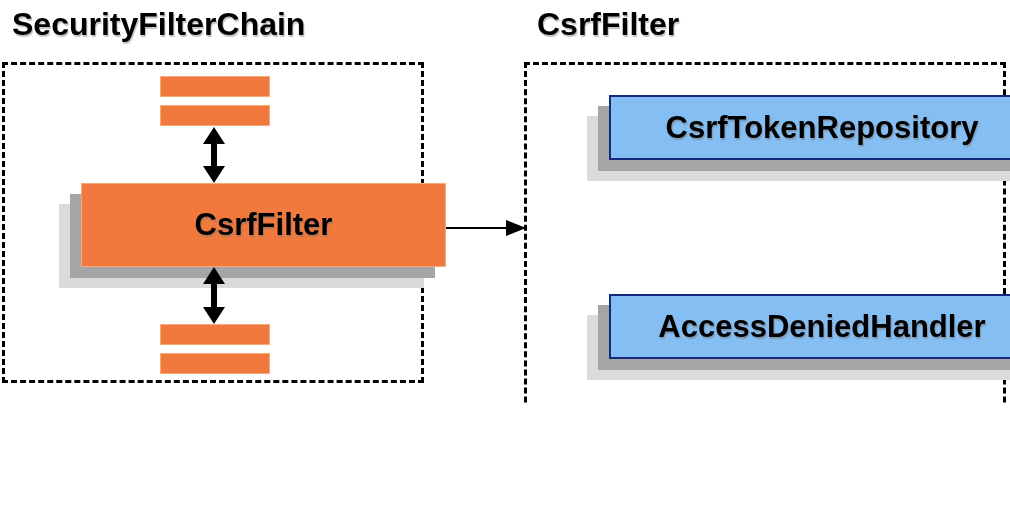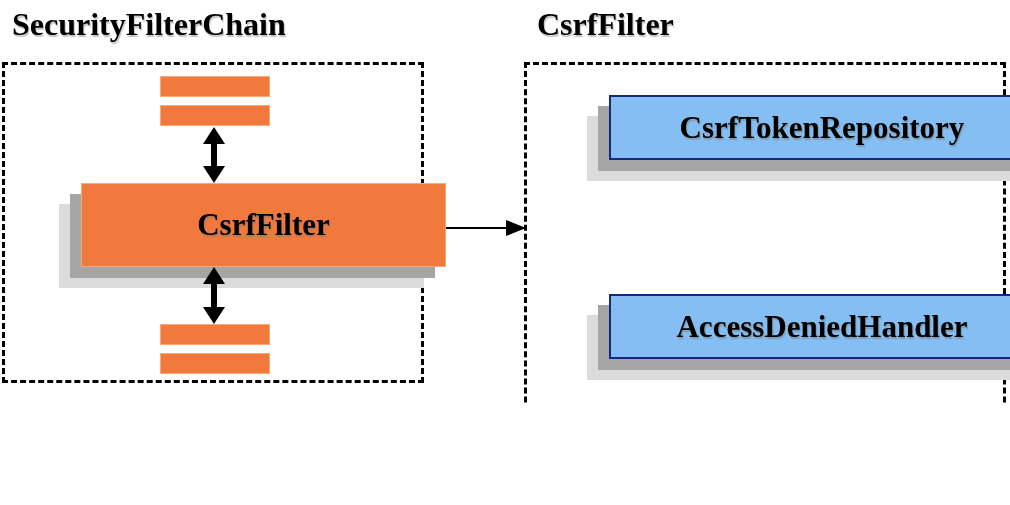--- a/index.html
+++ b/index.html
@@ -11,21 +11,21 @@
     --shadow-light: #DBDBDB;
     --line: #000000;
   }
   * { box-sizing: border-box; margin: 0; padding: 0; }
   body { background: #ffffff; }
   #canvas {
     position: relative;
     width: 1010px;
     height: 405px;
     background: #ffffff;
-    font-family: Liberation Serif, serif;
+    font-family: Liberation Sans, sans-serif;
     overflow: hidden;
   }
   .title {
     position: absolute;
     font-size: 32px;
     font-weight: bold;
     color: #000;
     white-space: nowrap;
     text-shadow: 1px 2px 1px rgba(120,120,120,0.45);
   }

